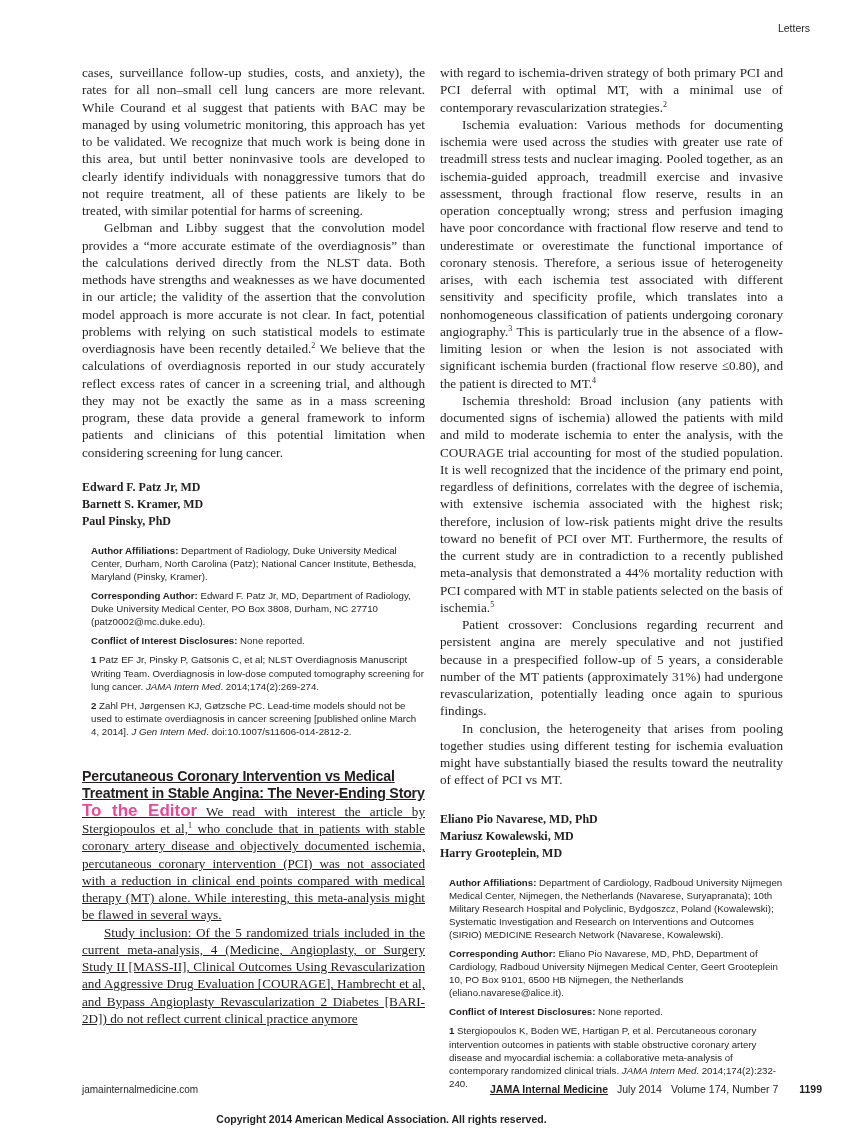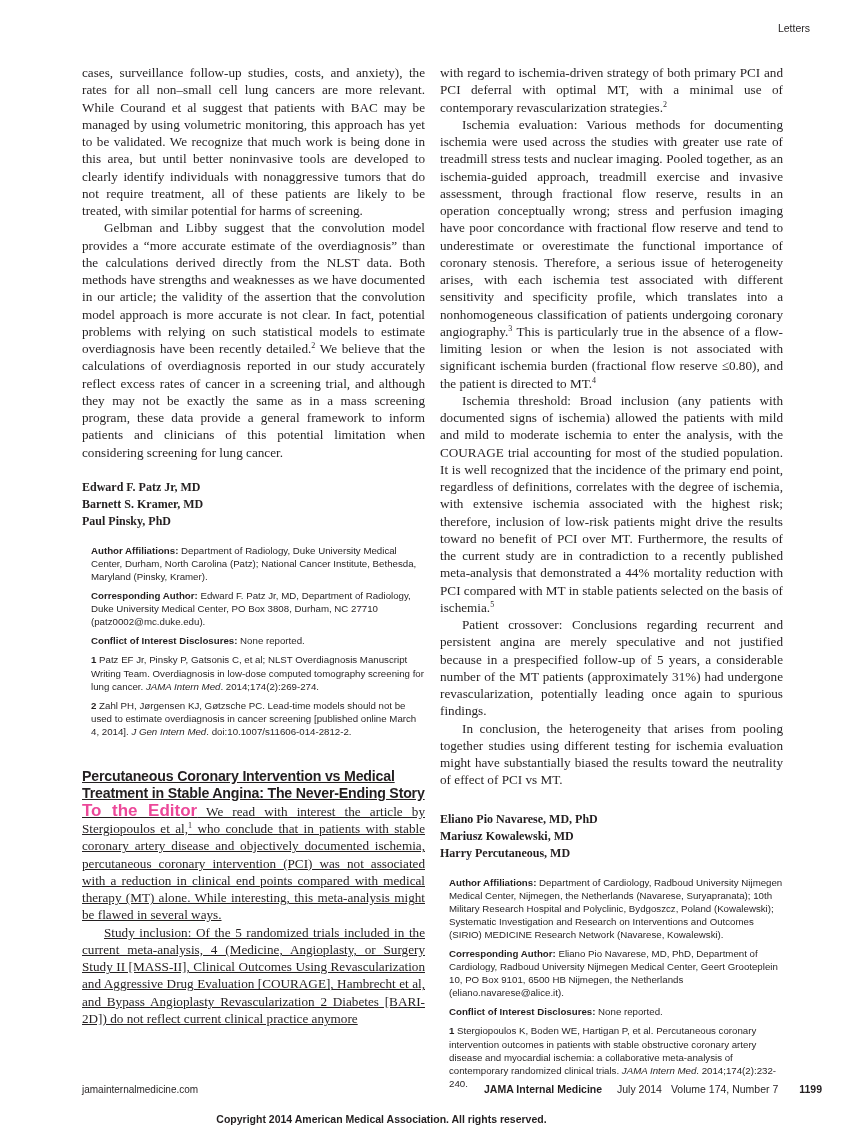--- a/index.html
+++ b/index.html
@@ -22,21 +22,21 @@
   .notes { margin-top: 14px; font-family: "Liberation Sans", "DejaVu Sans", sans-serif; font-size: 9.7px; line-height: 13.1px; color: #231f20; }
   .note { margin: 0 0 6px 9px; }
   .note b { font-weight: bold; }
   .note i { font-style: italic; }
 
   .article-title { font-family: "Liberation Sans", "DejaVu Sans", sans-serif; font-weight: bold; font-size: 14.2px; line-height: 17px; color: #231f20; margin: 0; letter-spacing: -0.2px; }
   .to-editor { font-family: "Liberation Sans", "DejaVu Sans", sans-serif; font-weight: bold; color: #ec4899; font-size: 17px; }
 
   .footer-left { position: absolute; top: 1084px; left: 82px; font-size: 10px; color: #231f20; }
   .footer-right { position: absolute; top: 1083px; right: 28px; font-size: 10.5px; color: #231f20; white-space: nowrap; }
-  .footer-right .journal { font-weight: bold; margin-right: 12px; }
+  .footer-right .journal { font-weight: bold; margin-right: 6px; text-decoration: underline; }
   .footer-right .issue { margin-right: 6px; }
   .footer-right .volume { margin-right: 18px; }
   .footer-right .page { font-weight: bold; }
   .copyright { position: absolute; top: 1113px; left: 0; width: 763px; text-align: center; font-size: 10.5px; font-weight: bold; color: #231f20; }
 </style>
 </head>
 <body>
 
 <div class="running-head sans">Letters</div>
 
@@ -68,21 +68,21 @@
 <div class="col col-right">
   <p class="body-text"><span>with regard to ischemia-driven strategy of both primary PCI and PCI deferral with optimal MT, with a minimal use of contemporary revascularization strategies.</span><sup>2</sup></p>
   <p class="body-text indent"><span>Ischemia evaluation: Various methods for documenting ischemia were used across the studies with greater use rate of treadmill stress tests and nuclear imaging. Pooled together, as an ischemia-guided approach, treadmill exercise and invasive assessment, through fractional flow reserve, results in an operation conceptually wrong; stress and perfusion imaging have poor concordance with fractional flow reserve and tend to underestimate or overestimate the functional importance of coronary stenosis. Therefore, a serious issue of heterogeneity arises, with each ischemia test associated with different sensitivity and specificity profile, which translates into a nonhomogeneous classification of patients undergoing coronary angiography.</span><sup>3</sup><span> This is particularly true in the absence of a flow-limiting lesion or when the lesion is not associated with significant ischemia burden (fractional flow reserve ≤0.80), and the patient is directed to MT.</span><sup>4</sup></p>
   <p class="body-text indent"><span>Ischemia threshold: Broad inclusion (any patients with documented signs of ischemia) allowed the patients with mild and mild to moderate ischemia to enter the analysis, with the COURAGE trial accounting for most of the studied population. It is well recognized that the incidence of the primary end point, regardless of definitions, correlates with the degree of ischemia, with extensive ischemia associated with the highest risk; therefore, inclusion of low-risk patients might drive the results toward no benefit of PCI over MT. Furthermore, the results of the current study are in contradiction to a recently published meta-analysis that demonstrated a 44% mortality reduction with PCI compared with MT in stable patients selected on the basis of ischemia.</span><sup>5</sup></p>
   <p class="body-text indent">Patient crossover: Conclusions regarding recurrent and persistent angina are merely speculative and not justified because in a prespecified follow-up of 5 years, a considerable number of the MT patients (approximately 31%) had undergone revascularization, potentially leading once again to spurious findings.</p>
   <p class="body-text indent">In conclusion, the heterogeneity that arises from pooling together studies using different testing for ischemia evaluation might have substantially biased the results toward the neutrality of effect of PCI vs MT.</p>
 
   <div class="signatures" style="margin-top:22px;">
     <div class="sig">Eliano Pio Navarese, MD, PhD</div>
     <div class="sig">Mariusz Kowalewski, MD</div>
-    <div class="sig">Harry Percutaneous, MD</div>
+    <div class="sig">Harry Grooteplein, MD</div>
   </div>
 
   <div class="notes">
     <p class="note"><b>Author Affiliations:</b><span> Department of Cardiology, Radboud University Nijmegen Medical Center, Nijmegen, the Netherlands (Navarese, Suryapranata); 10th Military Research Hospital and Polyclinic, Bydgoszcz, Poland (Kowalewski); Systematic Investigation and Research on Interventions and Outcomes (SIRIO) MEDICINE Research Network (Navarese, Kowalewski).</span></p>
     <p class="note"><b>Corresponding Author:</b><span> Eliano Pio Navarese, MD, PhD, Department of Cardiology, Radboud University Nijmegen Medical Center, Geert Grooteplein 10, PO Box 9101, 6500 HB Nijmegen, the Netherlands (eliano.navarese@alice.it).</span></p>
     <p class="note"><b>Conflict of Interest Disclosures:</b><span> None reported.</span></p>
     <p class="note"><b>1</b><span>  Stergiopoulos K, Boden WE, Hartigan P, et al. Percutaneous coronary intervention outcomes in patients with stable obstructive coronary artery disease and myocardial ischemia: a collaborative meta-analysis of contemporary randomized clinical trials. </span><i>JAMA Intern Med</i><span>. 2014;174(2):232-240.</span></p>
   </div>
 </div>
 

